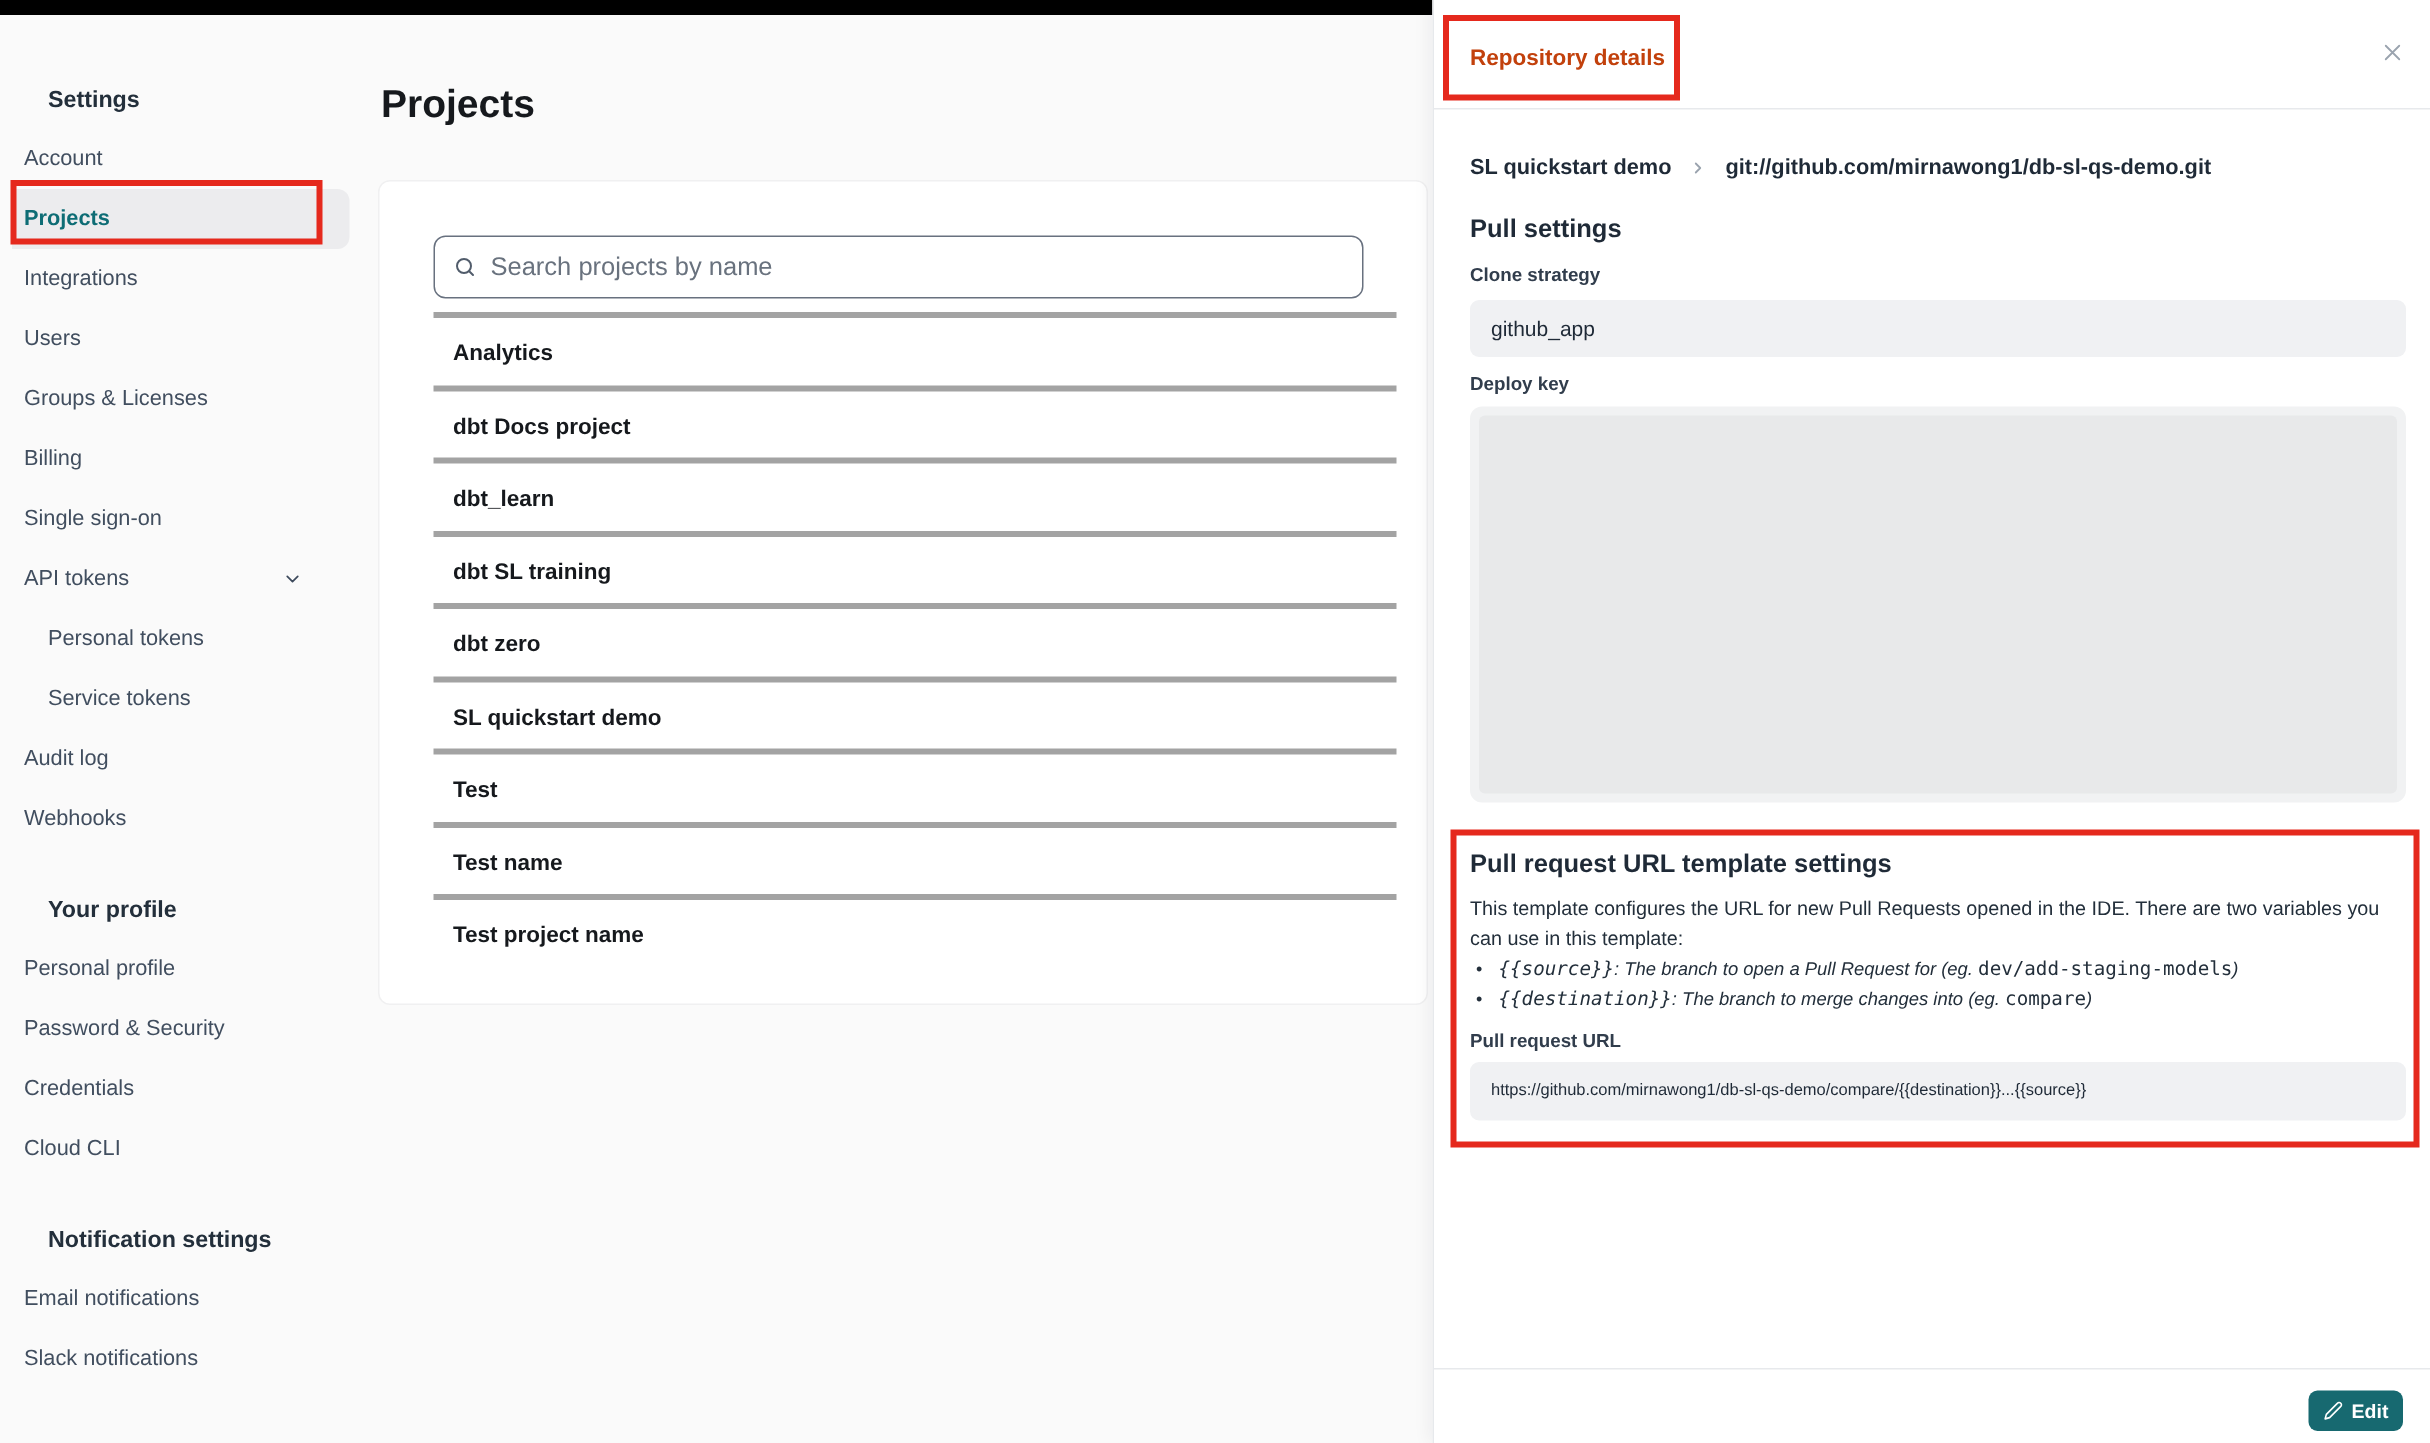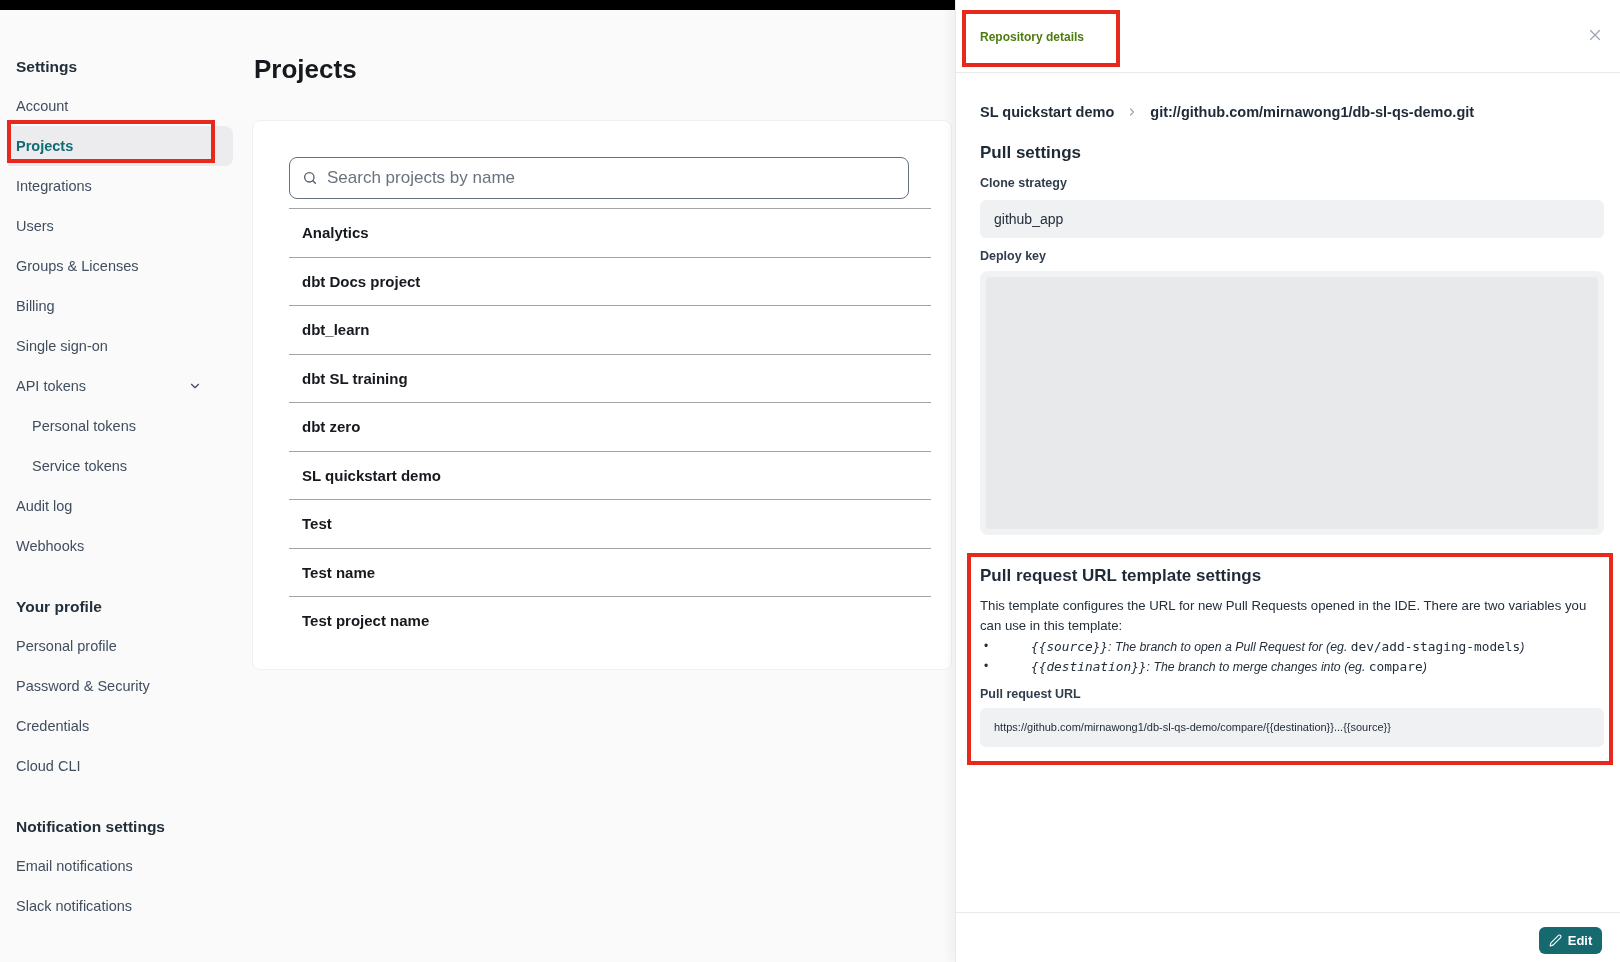--- a/index.html
+++ b/index.html
@@ -7,21 +7,21 @@
   body {
     position:relative; overflow:hidden;
     font-family:"Liberation Sans", sans-serif;
     background:#fafafa; color:#232f3b;
   }
   
   .topbar { position:absolute; left:0; top:0; width:955px; height:10px; background:#000; }
 
   
   .sidebar { position:absolute; left:0; top:10px; width:248px; height:952px; padding-top:38px; }
-  .side-entry.header { height:38px; line-height:38px; padding-left:16px;
+  .side-entry.header { height:38px; line-height:38px; padding-left:32px;
     font-weight:700; font-size:15.5px; color:#232f3b; }
   .side-entry.header:not(:first-child) { margin-top:22px; }
   .side-item { position:relative; height:40px; line-height:40px; padding-left:16px;
     width:225px; font-size:14.5px; color:#414e5f; cursor:pointer; white-space:nowrap; }
   .side-item.sub { padding-left:32px; }
   .side-item.active { margin-left:8px; padding-left:8px; width:225px;
     background:#ececee; border-radius:0 8px 8px 0; color:#0e6d75; font-weight:700; }
   .side-item .chev { display:none; position:absolute; left:188px; top:13px; }
   .side-item.has-chevron .chev { display:inline-flex; }
 
@@ -31,30 +31,30 @@
   .card { position:absolute; left:252px; top:120px; width:700px; height:550px;
     background:#fff; border:1px solid #f0f0f1; border-radius:8px; z-index:1; }
   .search-wrap { position:absolute; left:36px; top:36px; width:620px; height:42px;
     border:1px solid #68717f; border-radius:8px; background:#fff;
     display:flex; align-items:center; padding:0 12px; }
   .search-wrap .mag { display:inline-flex; margin-right:9px; }
   .search-wrap input { flex:1; border:none; outline:none; font-size:17px;
     font-family:"Liberation Sans", sans-serif; color:#232f3b; background:transparent; }
   .search-wrap input::placeholder { color:#69727e; }
   .rows { position:absolute; left:36px; top:87px; width:642px; }
-  .row { height:48.5px; line-height:48.5px; border-top:1px solid #a3a3a3;
+  .row { height:48.5px; line-height:48.5px; border-top:4px solid #a3a3a3;
     padding-left:13px; font-weight:700; font-size:15px; color:#16191d; cursor:pointer; }
 
   
   .panel { position:absolute; left:955px; top:0; width:665px; height:962px; background:#fff;
     border-left:1px solid #e7e9ec; box-shadow:-4px 0 10px rgba(16,24,40,.05); z-index:10; }
   .panel-header { position:absolute; left:0; top:0; width:100%; height:73px;
     border-bottom:1px solid #e7e9ec; }
-  .panel-title { position:absolute; left:24px; top:30px; font-size:12px; font-weight:700;
-    color:#4d7c0f; }
+  .panel-title { position:absolute; left:24px; top:30px; font-size:15px; font-weight:700;
+    color:#c2410c; }
   .close-btn { position:absolute; right:14px; top:25px; width:22px; height:22px;
     display:flex; align-items:center; justify-content:center; cursor:pointer; background:none; border:none; }
   .breadcrumb { position:absolute; left:24px; top:104px; display:flex; align-items:center;
     font-size:14.5px; font-weight:700; color:#1f2a37; }
   .breadcrumb .bc-chev { display:inline-flex; margin:0 12px; }
   .sec-heading { position:absolute; left:24px; font-size:17px; font-weight:700; color:#1f2a37; }
   .clone-heading { top:143px; }
   .field-label { position:absolute; left:24px; font-size:12.5px; font-weight:700; color:#313d4c; }
   .lbl-strategy { top:176px; }
   .box-strategy { position:absolute; left:24px; top:200px; width:624px; height:38px;
@@ -65,21 +65,21 @@
     background:#f1f2f3; border-radius:8px; padding:6px; }
   .box-deploy .redacted { width:100%; height:100%; background:#e8e9ea; border-radius:4px; }
 
   .pr-heading { top:566px; }
   .pr-desc { position:absolute; left:24px; top:596px; width:610px; font-size:13.2px;
     line-height:20px; color:#232f3b; }
   .bullets { position:absolute; left:26px; top:637px; width:600px; }
   .bullet { position:relative; padding-left:17px; line-height:18.5px; white-space:nowrap; }
   .bullet::before { content:"•"; position:absolute; left:2px; top:0; font-size:12px; color:#232f3b; }
   .bullet .code { font-family:"DejaVu Sans Mono", monospace; font-style:italic;
-    font-size:12.8px; color:#232f3b;margin-left:32px; }
+    font-size:12.8px; color:#232f3b; }
   .bullet .btxt, .bullet .bsuf { font-style:italic; font-size:12.3px; color:#232f3b; }
   .bullet .bex { font-family:"DejaVu Sans Mono", monospace; font-size:12.8px; color:#232f3b; }
   .lbl-prurl { top:687px; }
   .box-prurl { position:absolute; left:24px; top:708px; width:624px; height:39px;
     background:#f0f1f3; border-radius:6px; line-height:39px; padding-left:14px;
     font-size:11px; color:#1f2a37; white-space:nowrap; overflow:hidden; }
   .panel-footer { position:absolute; left:0; bottom:0; width:100%; height:50px;
     border-top:1px solid #e7e9ec; background:#fff; }
   .edit-btn { position:absolute; right:18px; top:14px; width:63px; height:27px;
     background:#176970; border:none; border-radius:6px; color:#fff; font-size:13px;

